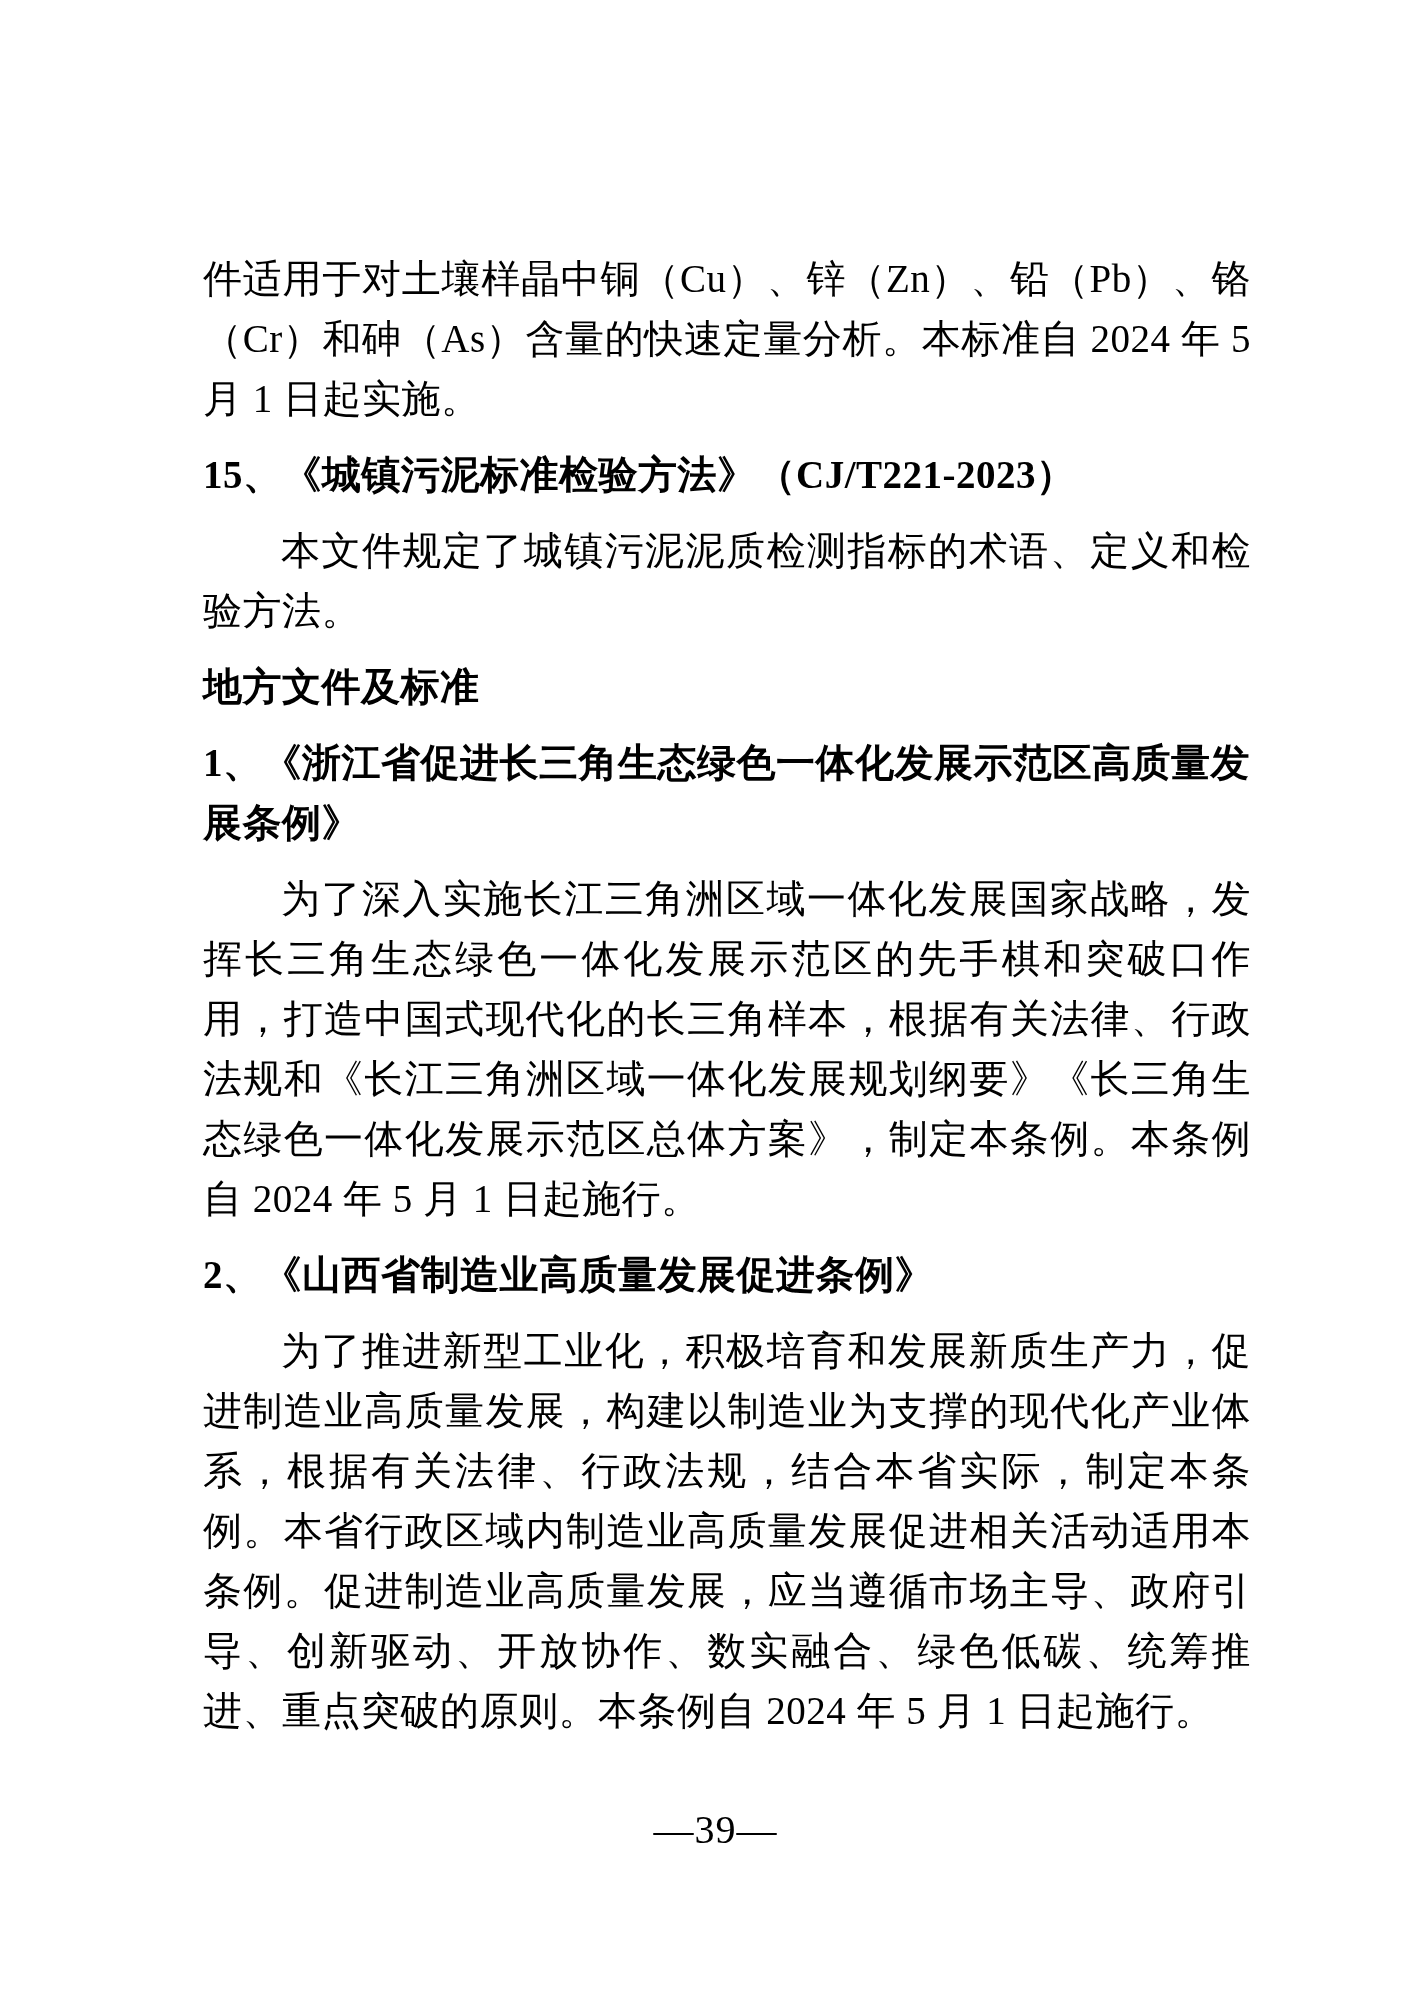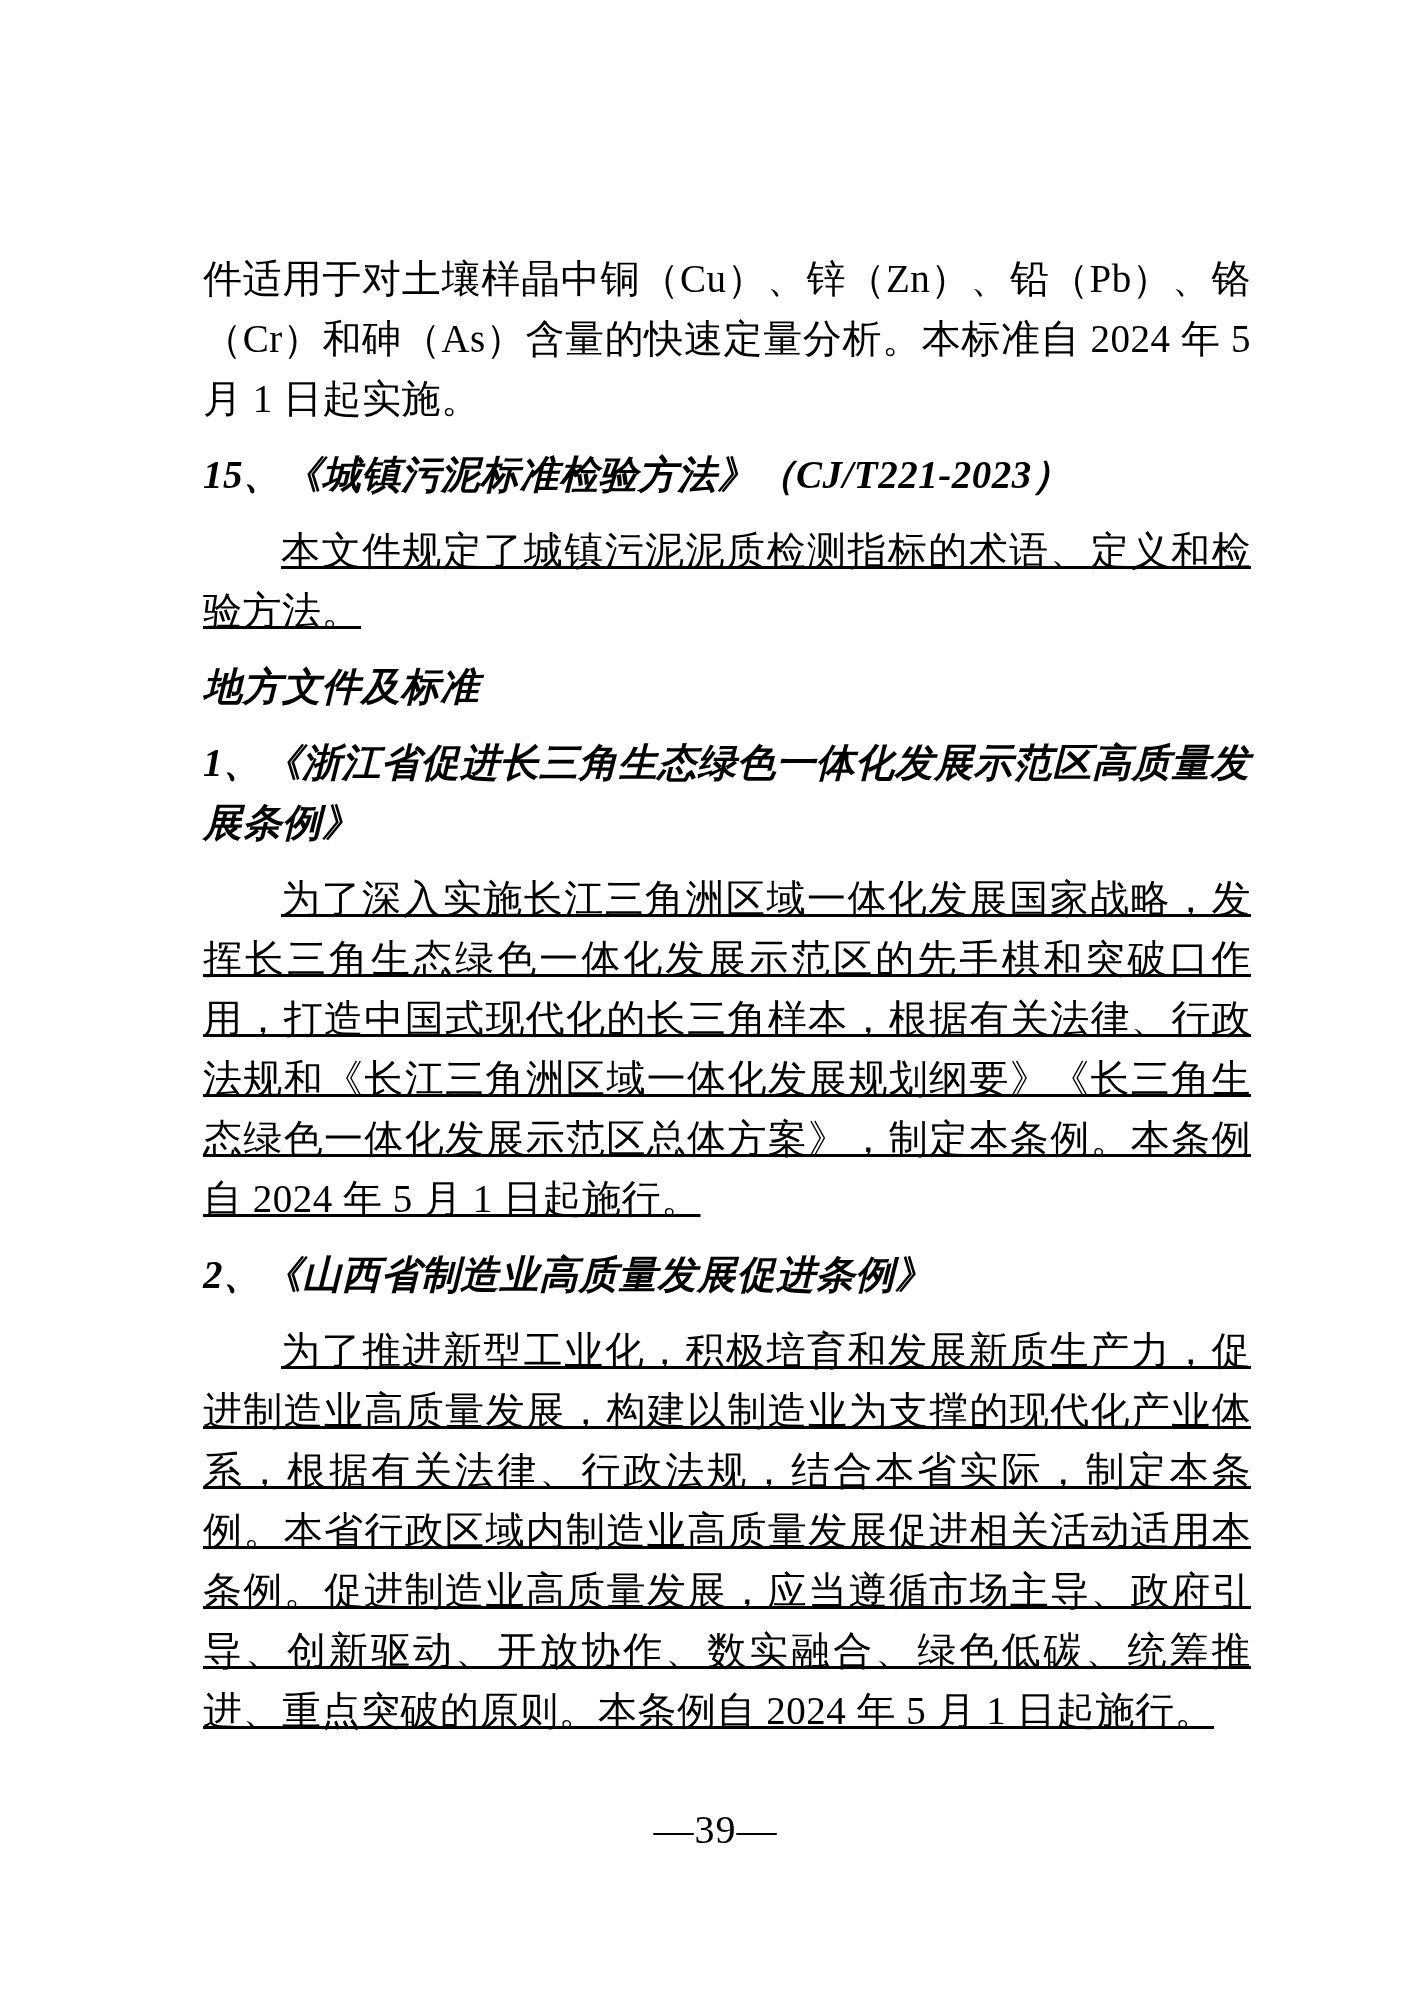--- a/index.html
+++ b/index.html
@@ -31,25 +31,23 @@
     text-justify: inter-ideograph;
     letter-spacing: 0.5px;
   }
   .doc p {
     margin: 16px;
     padding: 0;
   }
   .heading {
     font-weight: bold;
     text-align: left;
-    font-style: italic;
   }
   .indent {
     text-indent: 2em;
-    text-decoration: underline;
   }
   .footer {
     position: absolute;
     top: 1800px;
     left: 8px;
     width: 100%;
     text-align: center;
     font-size: 40px;
     line-height: 60px;
     letter-spacing: 1px;

